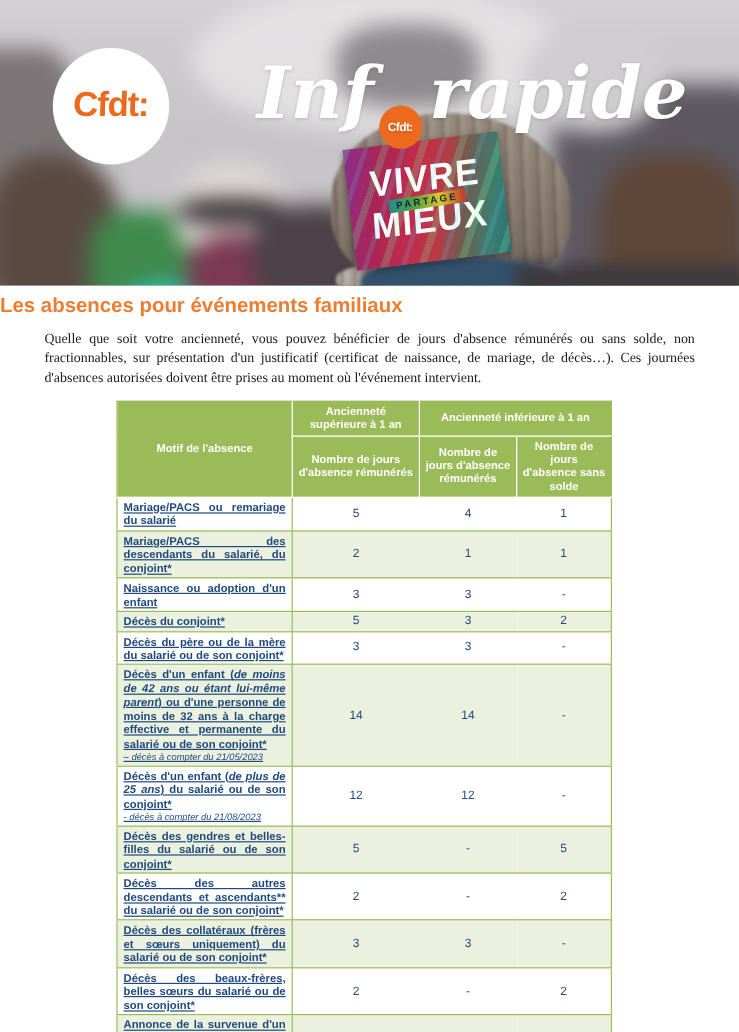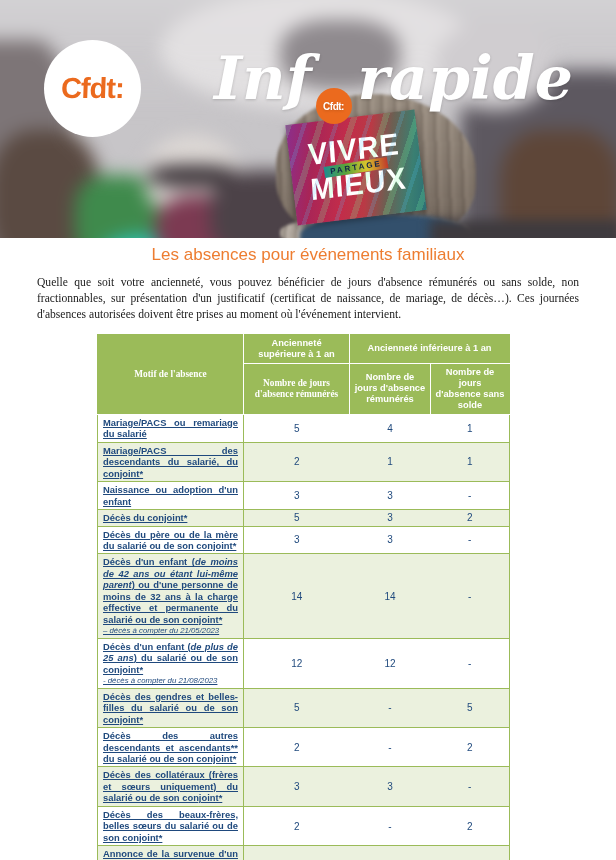--- a/index.html
+++ b/index.html
@@ -58,29 +58,29 @@
   .cfdt-logo span{color:var(--cfdt_orange);font-weight:800;font-size:29px;letter-spacing:-1px;transform:skewX(-2deg);}
   .masthead{position:absolute;left:168px;top:48px;z-index:5;display:flex;align-items:flex-start;
     font-family:"DejaVu Serif",serif;font-style:italic;font-weight:700;color:#fff;
     text-shadow:0 1px 3px rgba(0,0,0,.18);margin-left:46px;}
   .masthead .script{font-size:60px;line-height:1;}
   .badge{width:36px;height:36px;border-radius:50%;background:var(--cfdt_orange);margin:40px 6px 0 4px;
     display:flex;align-items:center;justify-content:center;flex:none;}
   .badge span{color:#fff;font-weight:800;font-size:10px;font-style:normal;font-family:"Liberation Sans",sans-serif;letter-spacing:-.5px;}
 
   
-  .title{margin-top:7px;text-align:center;color:var(--accent_orange);font-size:17px;font-weight:400;}
+  .title{margin-top:7px;text-align:left;color:var(--accent_orange);font-size:17px;font-weight:700;}
   .intro{width:542px;margin:10px auto 0 auto;text-align:justify;font-size:11.6px;line-height:1.38;color:#1a1a1a;font-family:Liberation Serif, serif;}
 
   table.abs{border-collapse:collapse;margin:11px 0 0 97px;table-layout:fixed;width:412px;
     border:1px solid var(--table_border_green);}
   col.c-motif{width:146px;} col.c-sup{width:106px;} col.c-rem{width:81px;} col.c-ss{width:79px;}
   .abs thead th{background:var(--table_header_green);color:#fff;font-size:9.3px;font-weight:700;
     text-align:center;vertical-align:middle;padding:3px 4px;border:1px solid #fff;line-height:1.18;}
-  .abs thead tr th:first-child{border-left:1px solid var(--table_border_green);font-family:Liberation Serif, serif;}
+  .abs thead tr th:first-child{border-left:1px solid var(--table_border_green);}
   .abs thead tr:first-child th{border-top:1px solid var(--table_border_green);}
   .abs thead tr th:last-child{border-right:1px solid var(--table_border_green);}
   .abs tbody td,.abs tbody th{border-top:1px solid var(--table_border_green);border-bottom:1px solid var(--table_border_green);
     color:var(--cell_text_blue);vertical-align:middle;}
   .abs tbody th{font-size:9.4px;font-weight:700;text-align:justify;padding:2px 5px 2px 5px;line-height:1.22;
     border-right:1px solid var(--table_border_green);text-decoration:underline;}
   .abs tbody td{font-size:10px;text-align:center;padding:2px 2px;}
   .abs tbody tr.alt{background:var(--row_alt_green);border-radius:14px;}
   .abs .cell-note{display:block;font-size:7.8px;font-weight:400;font-style:italic;text-align:left;margin-top:1px;}
   .abs i{font-style:italic;}

